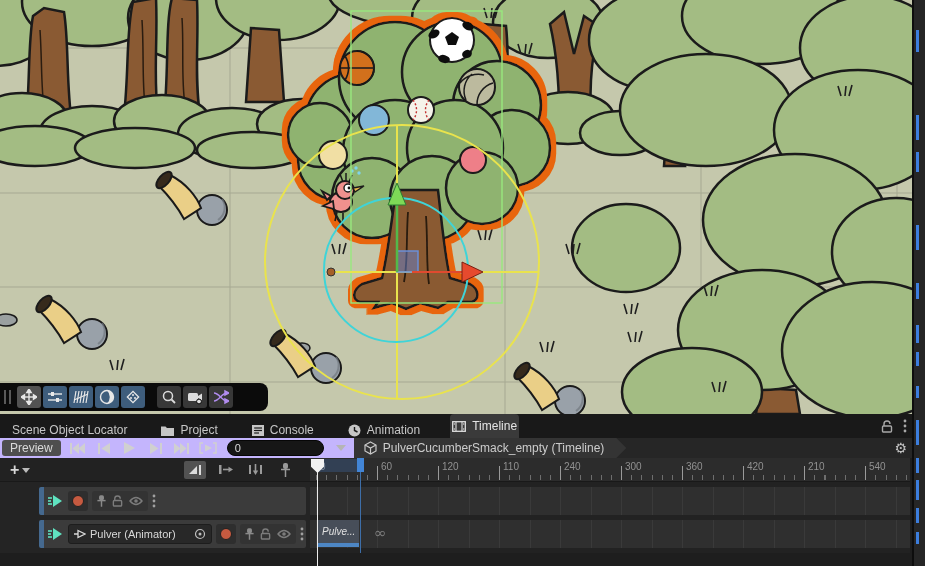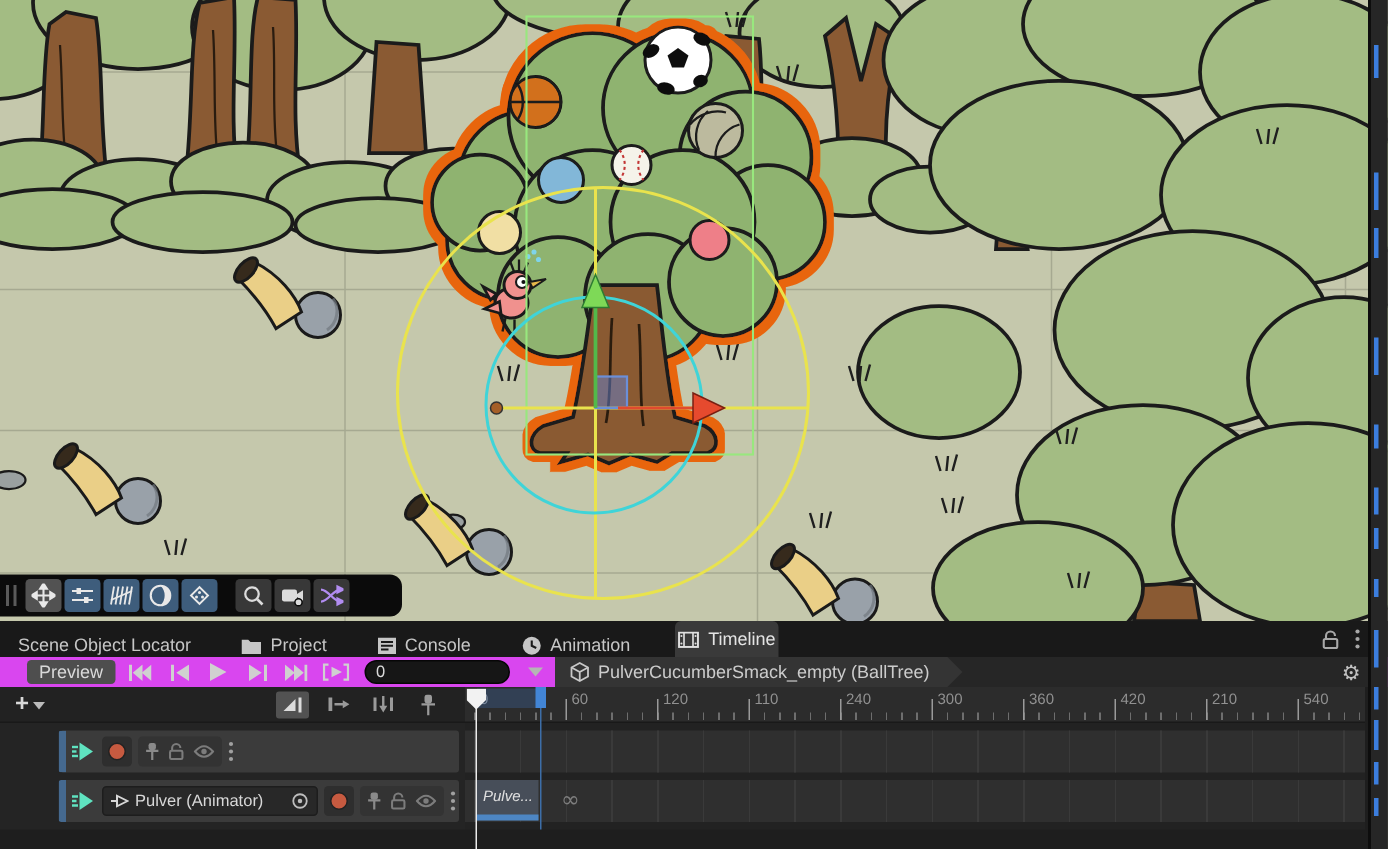--- a/index.html
+++ b/index.html
@@ -21,21 +21,21 @@
 
   
   #tabbar{position:absolute;left:0;top:414px;width:925px;height:24px;background:#191919;display:flex;align-items:stretch;color:#c6c6c6;font-size:12px;}
   .tab{display:flex;align-items:center;gap:6px;padding:16px 4px;margin-left:26px;white-space:nowrap;}
   .tab:first-child{margin-left:8px;}
   .tab.active{background:#3a3a3a;border-radius:4px 4px 0 0;padding:0 2px;color:#e4e4e4;}
   .tab svg{flex:0 0 auto;}
   #tabbar-right{margin-left:auto;display:flex;align-items:center;gap:10px;padding-right:18px;}
 
   
-  #tl-header{position:absolute;left:0;top:438px;width:925px;height:20px;background:#d946ef;display:flex;align-items:center;color:#cfcfcf;font-size:12px;padding-left:16px;}
+  #tl-header{position:absolute;left:0;top:438px;width:925px;height:20px;background:#c4b5fd;display:flex;align-items:center;color:#cfcfcf;font-size:12px;}
   #preview-btn{background:#4e4e4e;border-radius:3px;padding:1px 8px;margin-left:2px;color:#d9d9d9;}
   .transport{display:flex;align-items:center;margin-left:4px;}
   .trbtn{width:26px;height:18px;display:flex;align-items:center;justify-content:center;border-radius:2px;}
   #frame-field{width:97px;height:16px;background:#161616;border:1px solid #060606;border-radius:8px;color:#dadada;
     font-size:11px;line-height:14px;padding:0 7px;margin-left:6px;}
   #frame-caret{margin-left:12px;width:0;height:0;border-left:5px solid transparent;border-right:5px solid transparent;border-top:6px solid #b5b5b5;}
   #breadcrumb-bar{margin-left:8px;flex:1;height:20px;background:#262626;display:flex;align-items:center;position:relative;}
   #breadcrumb-item{height:20px;display:flex;align-items:center;gap:6px;background:#343434;padding:0 22px 0 10px;
     clip-path:polygon(0 0,calc(100% - 10px) 0,100% 50%,calc(100% - 10px) 100%,0 100%);color:#cccccc;}
   #gear-btn{position:absolute;right:18px;top:1px;color:#c2c2c2;font-size:14px;line-height:18px;}
@@ -452,21 +452,21 @@
       </div>
     </div>
     <div id="frame-field">0</div>
     <div id="frame-caret"></div>
     <div id="breadcrumb-bar">
       <div id="breadcrumb-item">
         <svg width="13" height="14" viewBox="0 0 13 14">
           <path d="M6.5 1 L12 4 V10 L6.5 13 L1 10 V4 Z" fill="none" stroke="#c8c8c8" stroke-width="1.2"></path>
           <path d="M1 4 L6.5 7 L12 4 M6.5 7 V13" fill="none" stroke="#c8c8c8" stroke-width="1.2"></path>
         </svg>
-        <span>PulverCucumberSmack_empty (BallTree)</span>
+        <span>PulverCucumberSmack_empty (Timeline)</span>
       </div>
       <span id="gear-btn">⚙</span>
     </div>
   </div>
 
   <div id="tl-toolbar">
     <div id="add-btn">
       <span>+</span>
       <span id="add-caret"></span>
     </div>

